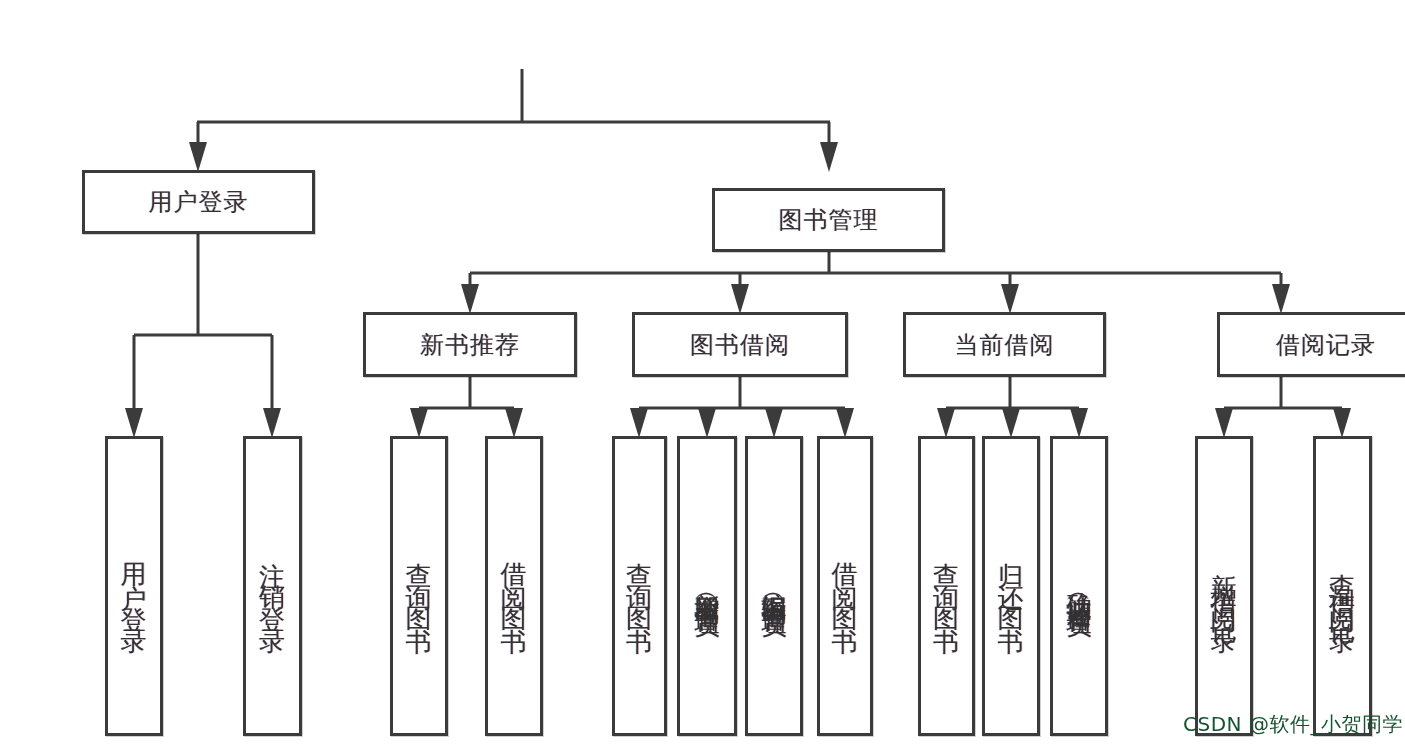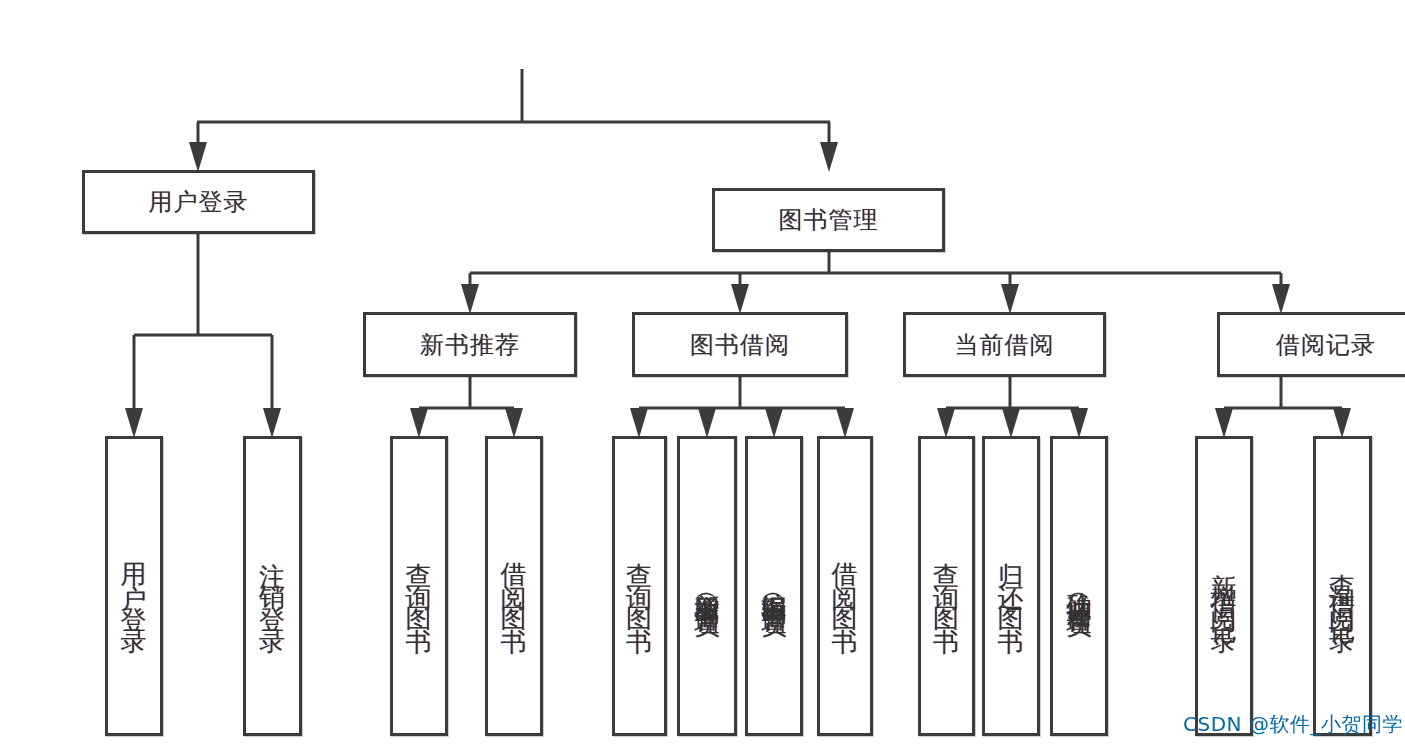--- a/index.html
+++ b/index.html
@@ -46,21 +46,21 @@
     line-height: 1;
   }
   .ls-wide  .lbl { letter-spacing: 22px; }
   .ls-med   .lbl { letter-spacing: 11px; }
   .ls-tight .lbl { letter-spacing: 3px; font-size: 25px; }
   .watermark {
     position: absolute;
     left: 1183px;
     top: 711px;
     font-size: 20px;
-    color: #0369a1;
+    color: #14532d;
     white-space: nowrap;
     z-index: 20;
     letter-spacing: 0.5px;
   }
 </style>
 </head>
 <body>
 
 <div id="diagram">
 

